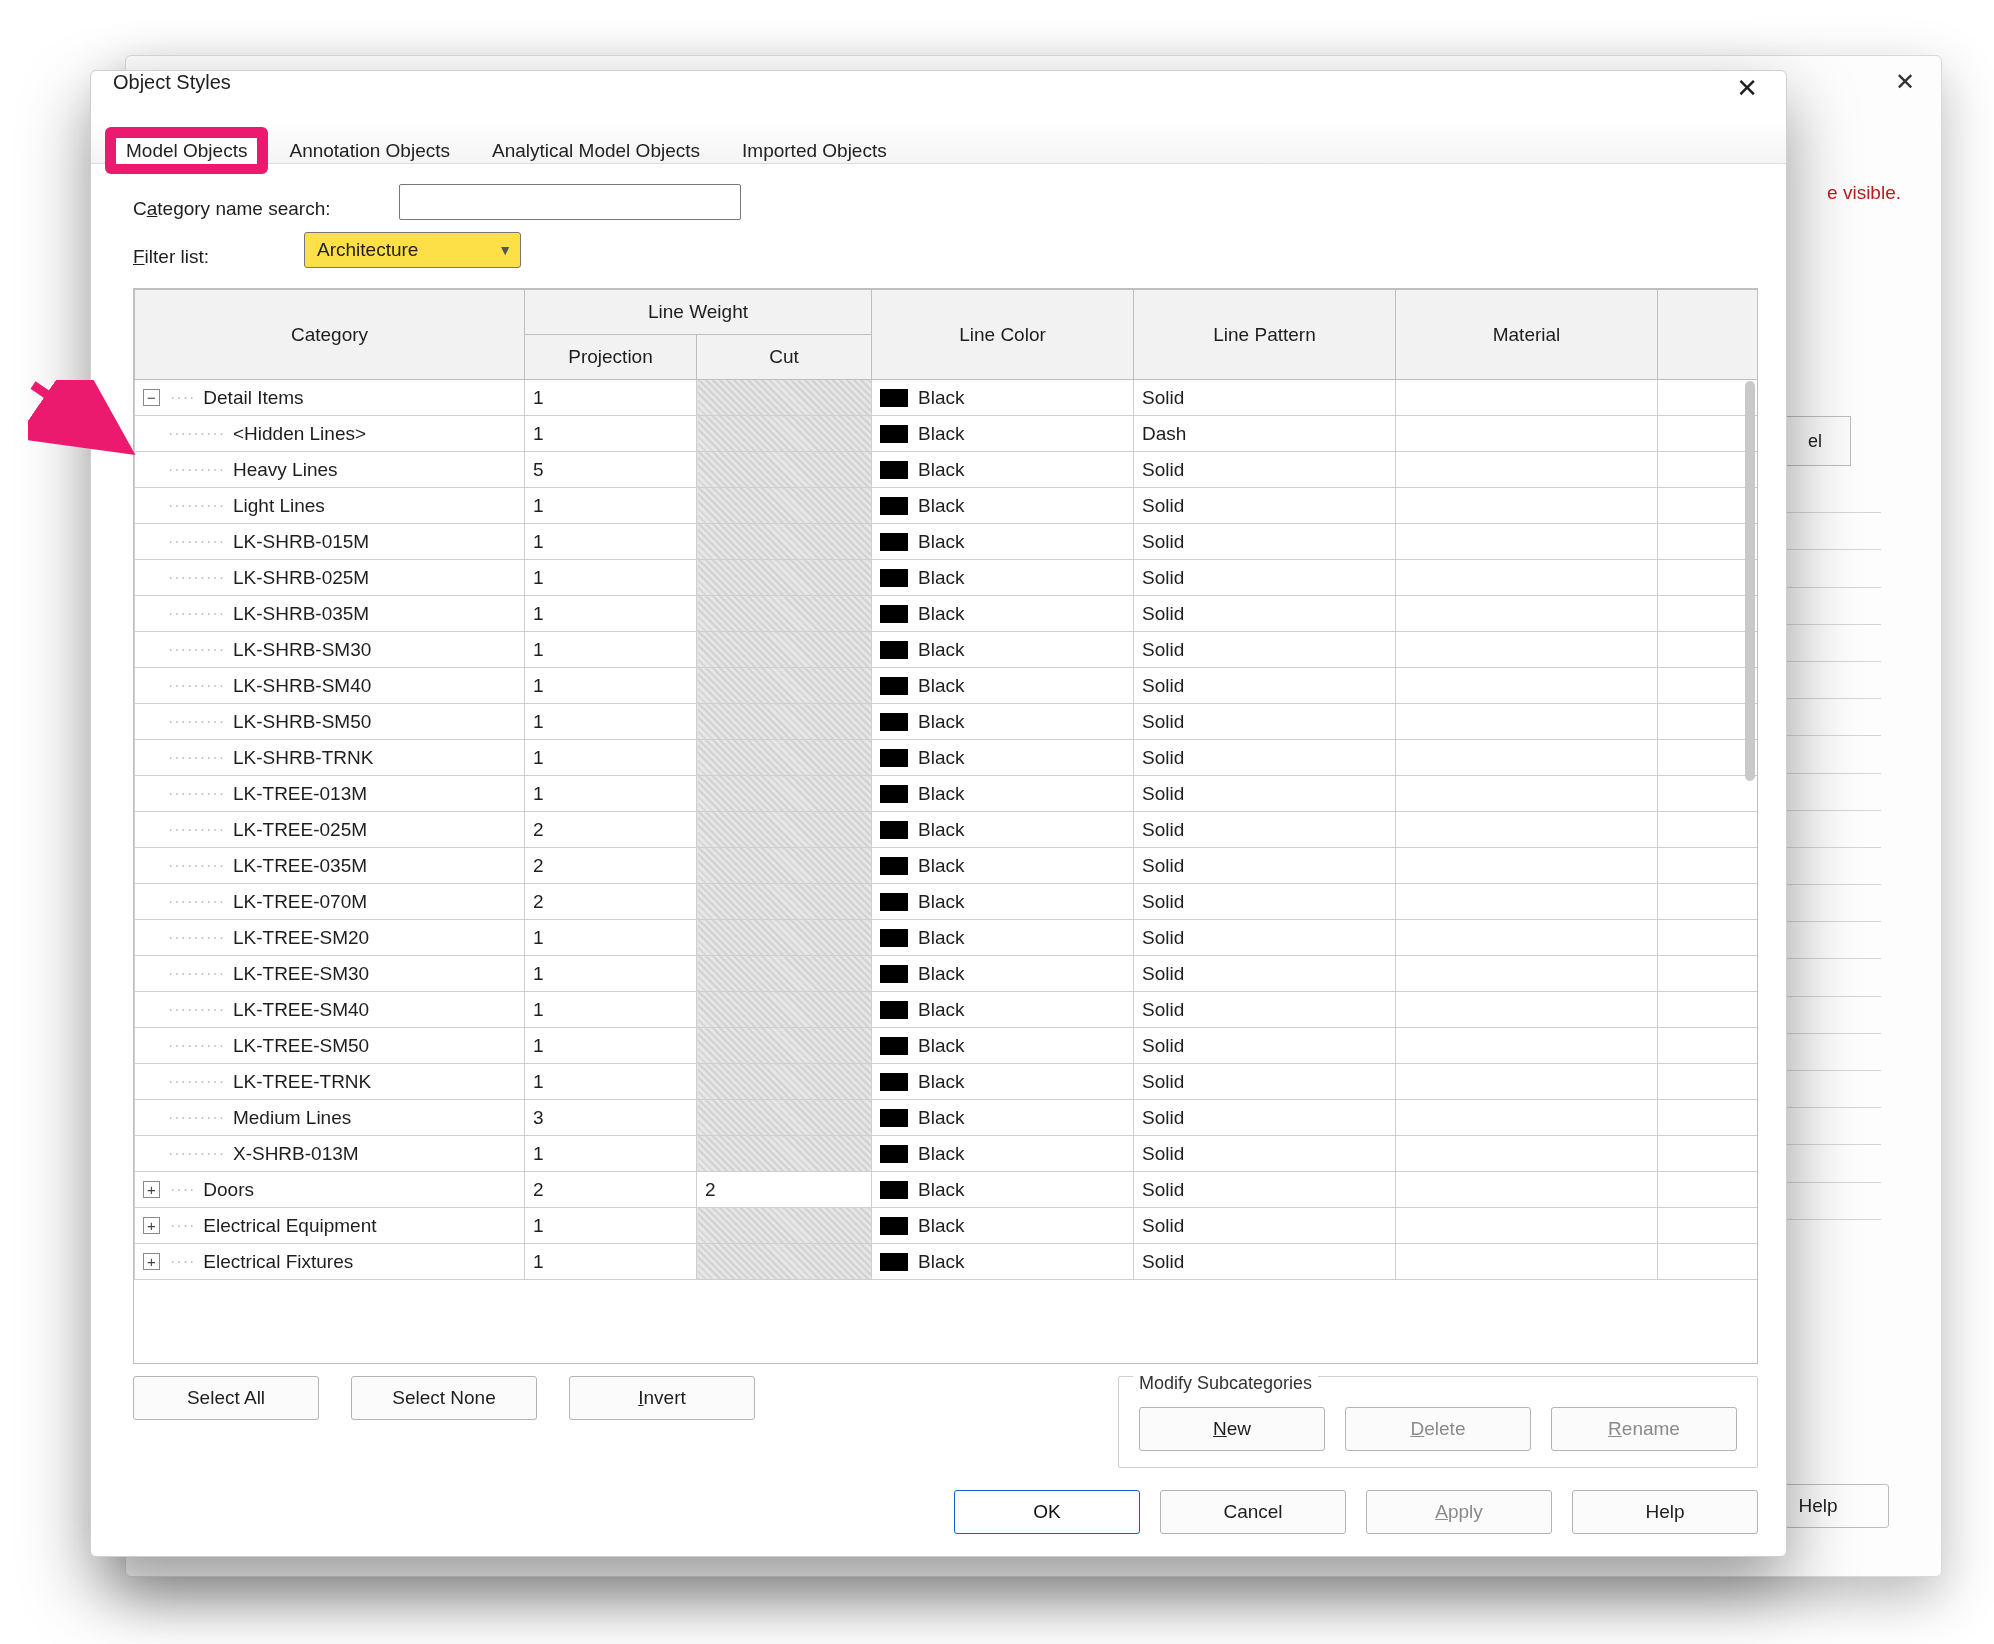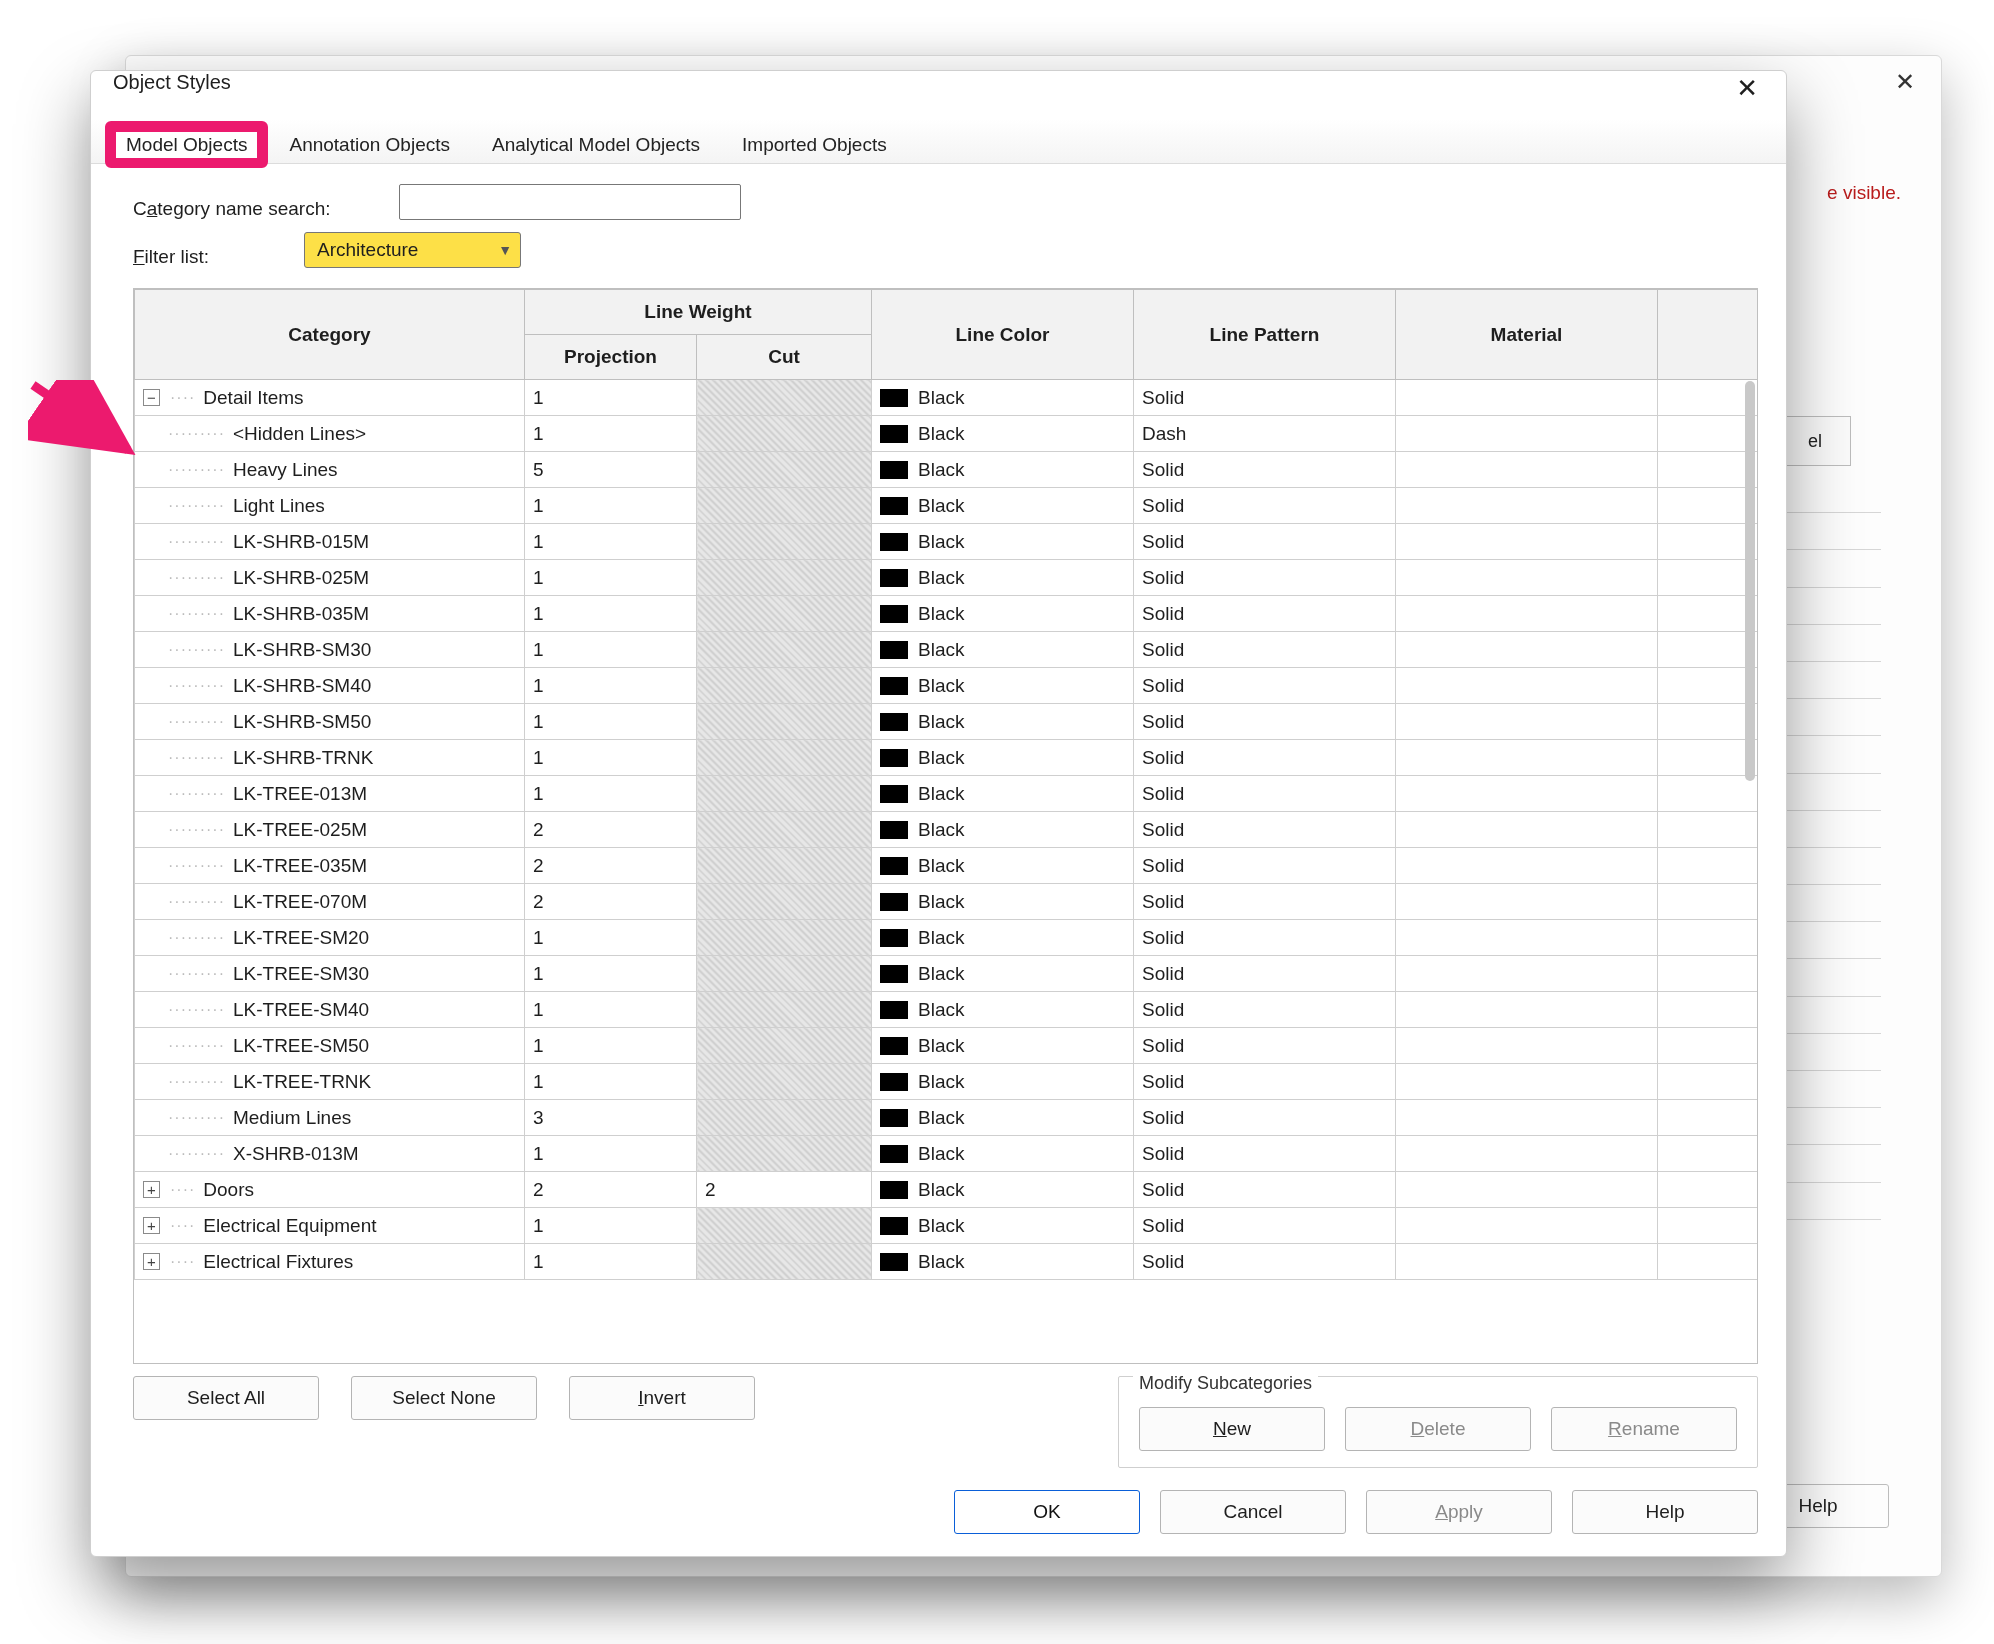--- a/index.html
+++ b/index.html
@@ -54,21 +54,21 @@
   }
   .titlebar .title{font-size:20px}
   .titlebar .close{font-size:26px;padding:2px 14px}
   .tabstrip{
     height:44px;padding:0 18px;border-bottom:1px solid #dcdcdc;
     display:flex;align-items:flex-end;gap:8px;
     background:linear-gradient(#ffffff,#f4f4f4);
   }
   .tab{
     padding:8px 16px 8px;border:1px solid transparent;border-bottom:none;border-top-left-radius:4px;border-top-right-radius:4px;
-    position:relative;top:1px;color:#222;background:transparent;cursor:pointer;
+    position:relative;top:7px;color:#222;background:transparent;cursor:pointer;
   }
   .tab.active{
     background:#ffffff;border-color:#c8c8c8;
   }
   .tab.highlight{
     outline:6px solid var(--highlight);outline-offset:-2px;border-radius:2px;
     box-shadow:0 0 0 6px var(--highlight) inset;
     background:#ffffff;
   }
   .body{
@@ -85,21 +85,21 @@
     display:flex;align-items:center;justify-content:space-between;padding:0 8px 0 12px;
   }
   .chev{font-size:14px;color:#555}
   
   .table-wrap{
     border:1px solid #bfbfbf;margin-top:8px;flex:1;min-height:0;position:relative;overflow:hidden;
     background:#fff;
   }
   table{border-collapse:collapse;width:100%;table-layout:fixed;font-size:19px}
   thead th{
-    background:var(--bg-header);font-weight:700;border:1px solid #bfbfbf;padding:6px 4px;height:32px;
+    background:var(--bg-header);font-weight:400;border:1px solid #bfbfbf;padding:6px 4px;height:32px;
   }
   tbody td{
     border:1px solid #cfcfcf;padding:4px 8px;height:27px;white-space:nowrap;overflow:hidden;text-overflow:clip;
   }
   col.c-cat{width:390px}
   col.c-proj{width:172px}
   col.c-cut{width:175px}
   col.c-color{width:262px}
   col.c-pattern{width:262px}
   col.c-material{width:262px}

